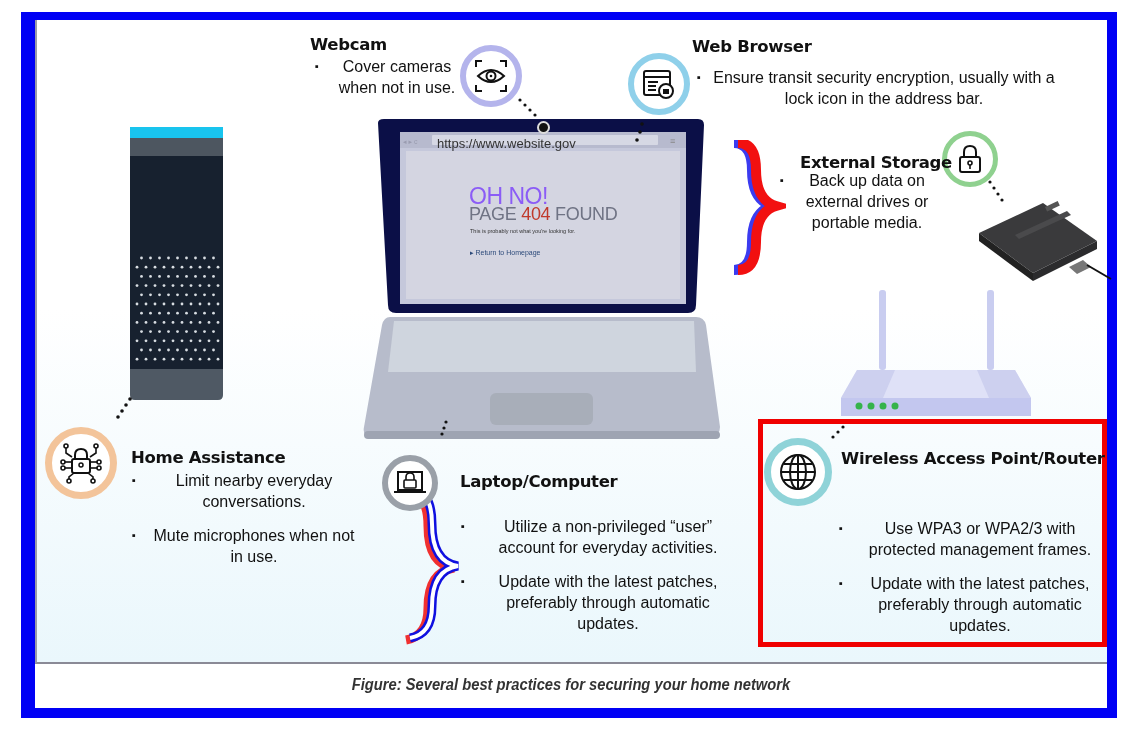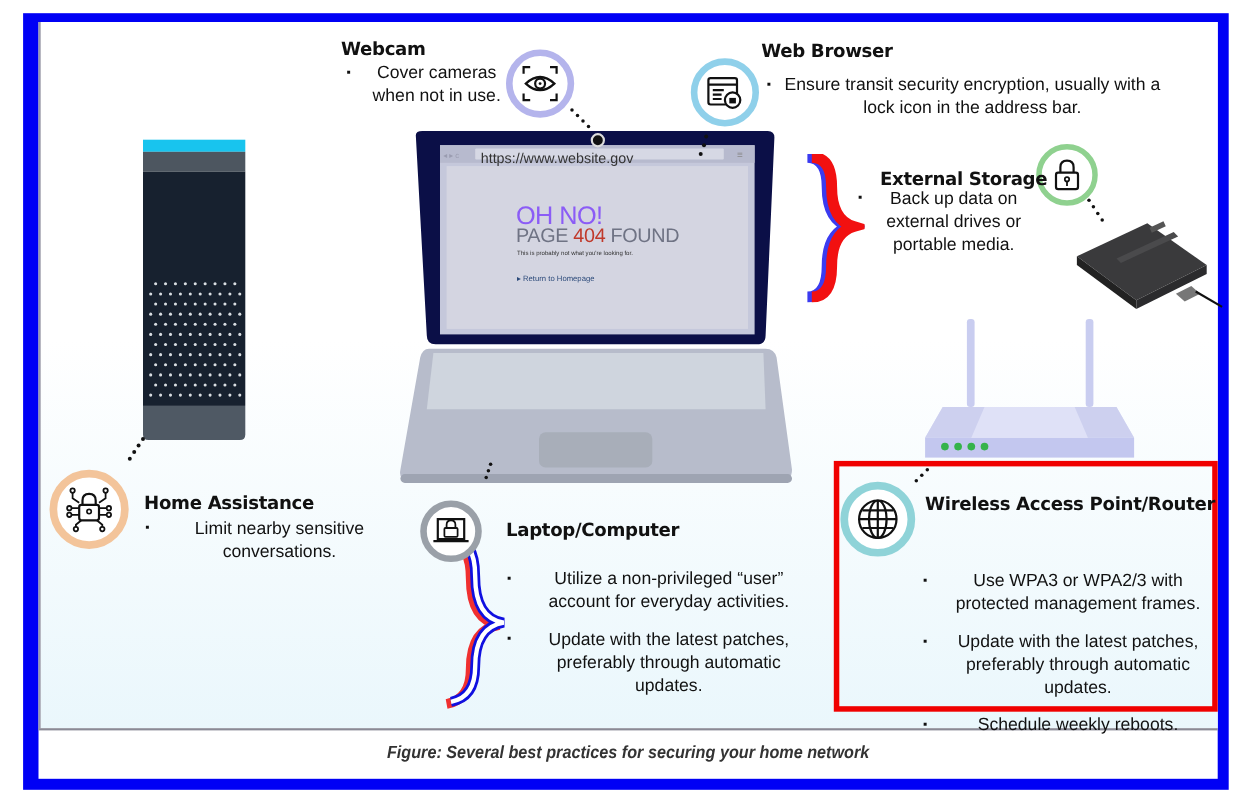--- a/index.html
+++ b/index.html
@@ -320,30 +320,30 @@
   <div class="b">Ensure transit security encryption, usually with a lock icon in the address bar.</div>
 </div>
 
 <div class="title" style="left:800px;top:153px;">External Storage</div>
 <div class="bullets" style="left:778px;top:170px;width:160px;">
   <div class="b">Back up data on external drives or portable media.</div>
 </div>
 
 <div class="title" style="left:131px;top:448px;">Home Assistance</div>
 <div class="bullets" style="left:130px;top:470px;width:230px;">
-  <div class="b">Limit nearby sensitive conversations.</div>
+  <div class="b">Limit nearby everyday conversations.</div>
+  <div class="b gap">Mute microphones when not in use.</div>
 </div>
 
 <div class="title" style="left:460px;top:472px;">Laptop/Computer</div>
 <div class="bullets" style="left:459px;top:516px;width:280px;">
   <div class="b">Utilize a non-privileged “user” account for everyday activities.</div>
   <div class="b gap">Update with the latest patches, preferably through automatic updates.</div>
 </div>
 
 <div class="redbox"></div>
 <div class="title" style="left:841px;top:449px;">Wireless Access Point/Router</div>
 <div class="bullets" style="left:837px;top:471px;width:268px;margin-top:47px;">
   <div class="b">Use WPA3 or WPA2/3 with protected management frames.</div>
   <div class="b gap">Update with the latest patches, preferably through automatic updates.</div>
-  <div class="b gap">Schedule weekly reboots.</div>
 </div>
 
 <div class="caption">Figure: Several best practices for securing your home network</div>
 
 </body></html>

